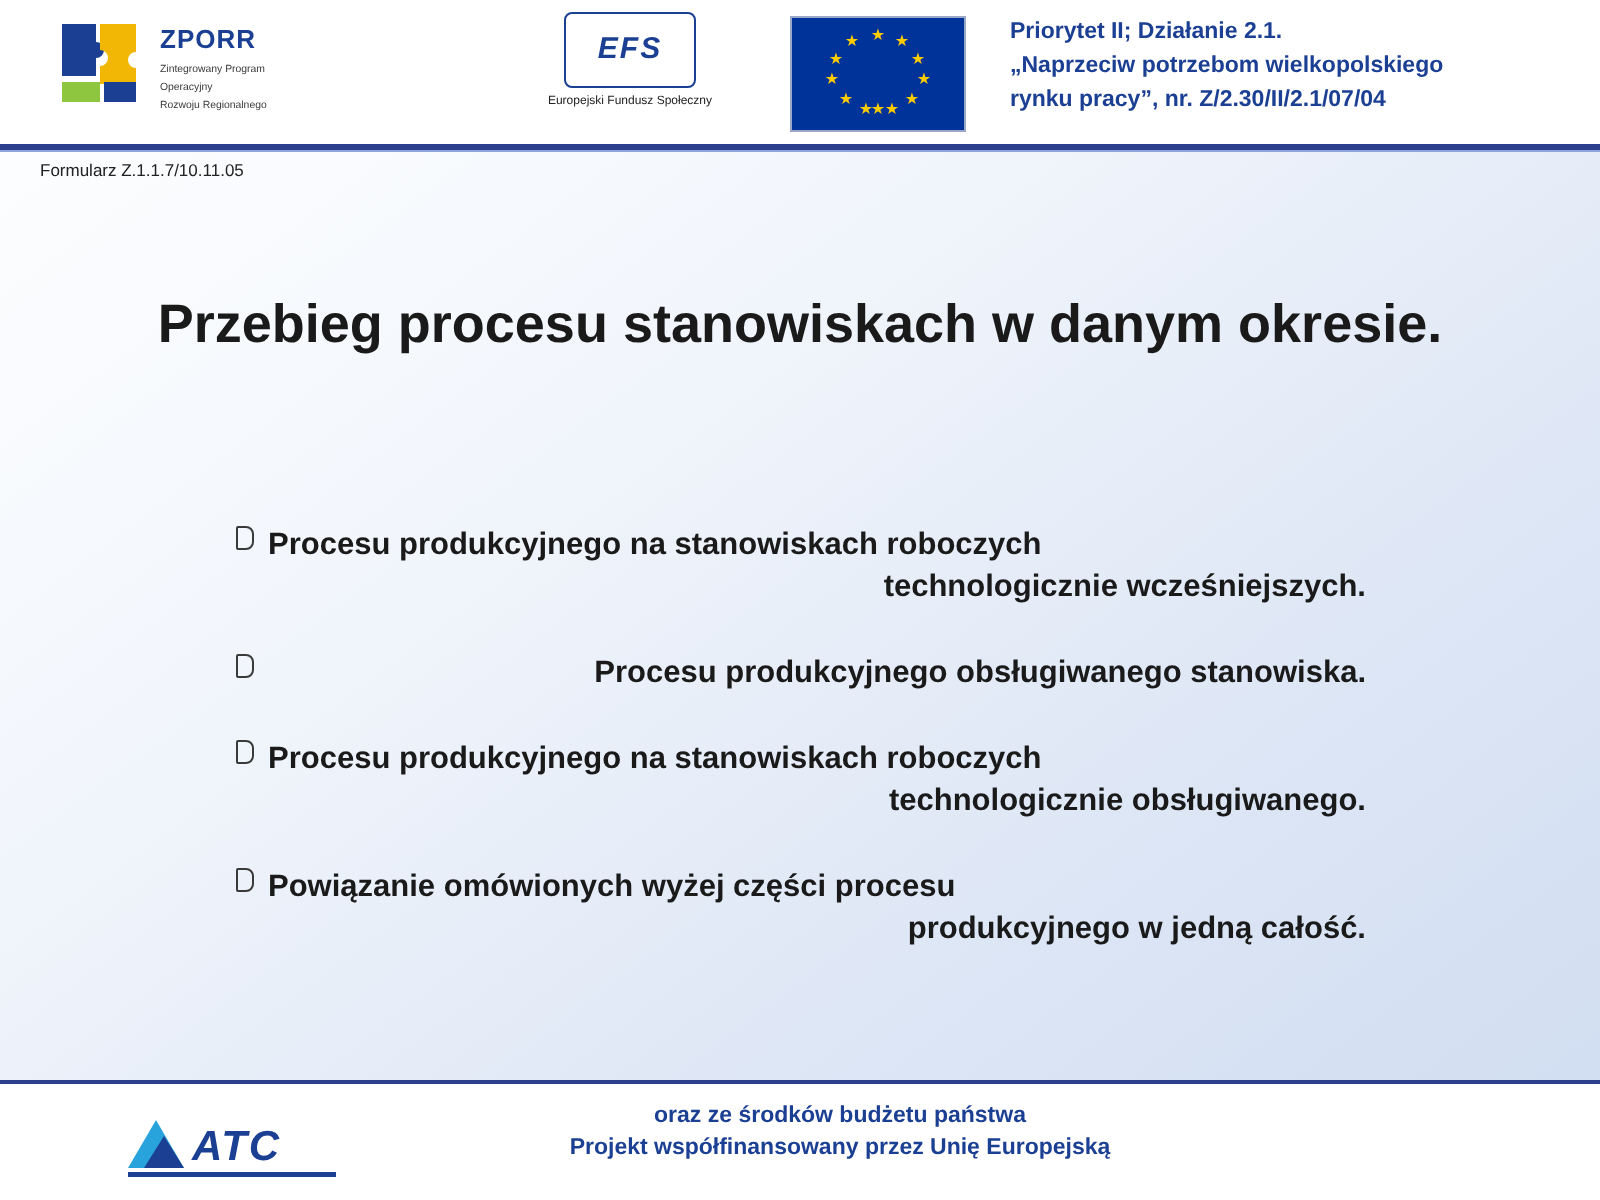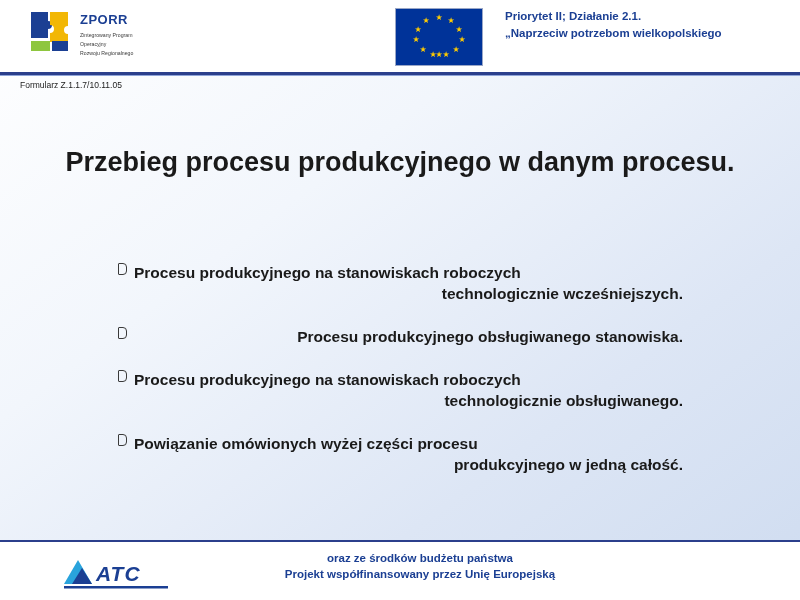--- a/index.html
+++ b/index.html
@@ -260,47 +260,54 @@
         </svg>
       </div>
       <div class="zporr-text">
         <div class="zporr-title">ZPORR</div>
         <div class="zporr-sub">Zintegrowany Program</div>
         <div class="zporr-sub">Operacyjny</div>
         <div class="zporr-sub">Rozwoju Regionalnego</div>
       </div>
     </div>
 
+    <div class="efs">
+      <div class="efs-badge">
+        <div class="efs-word">EFS</div>
+      </div>
+      <div class="efs-caption">Europejski Fundusz Społeczny</div>
+    </div>
 
     <div class="euflag">
       <span class="star" style="left:43px; top:9px;">★</span>
       <span class="star" style="left:55px; top:12px;">★</span>
       <span class="star" style="left:63px; top:21px;">★</span>
       <span class="star" style="left:66px; top:31px;">★</span>
       <span class="star" style="left:60px; top:41px;">★</span>
       <span class="star" style="left:50px; top:46px;">★</span>
       <span class="star" style="left:37px; top:46px;">★</span>
       <span class="star" style="left:27px; top:41px;">★</span>
       <span class="star" style="left:20px; top:31px;">★</span>
       <span class="star" style="left:22px; top:21px;">★</span>
       <span class="star" style="left:30px; top:12px;">★</span>
       <span class="star" style="left:43px; top:46px;">★</span>
     </div>
 
     <div class="priority">
       <div>Priorytet II; Działanie 2.1.</div>
       <div>„Naprzeciw potrzebom wielkopolskiego</div>
+      <div>rynku pracy”, nr. Z/2.30/II/2.1/07/04</div>
     </div>
   </div>
   <div class="header-rule"></div>
   <div class="header-rule2"></div>
 
   <div class="form-code">Formularz Z.1.1.7/10.11.05</div>
 
-  <div class="slide-title">Przebieg procesu produkcyjnego w danym procesu.</div>
+  <div class="slide-title">Przebieg procesu stanowiskach w danym okresie.</div>
 
   <div class="bullets">
 
     <div class="bullet">
       <span class="bullet-marker"></span>
       <div>Procesu produkcyjnego na stanowiskach roboczych</div>
       <div class="bullet-text-l2">technologicznie wcześniejszych.</div>
     </div>
 
     <div class="bullet">

